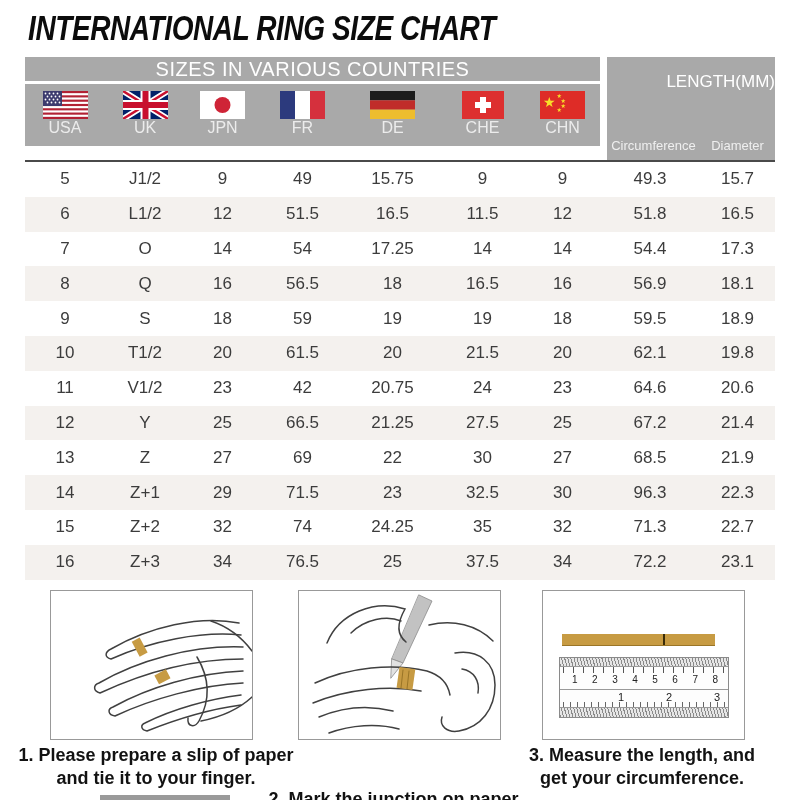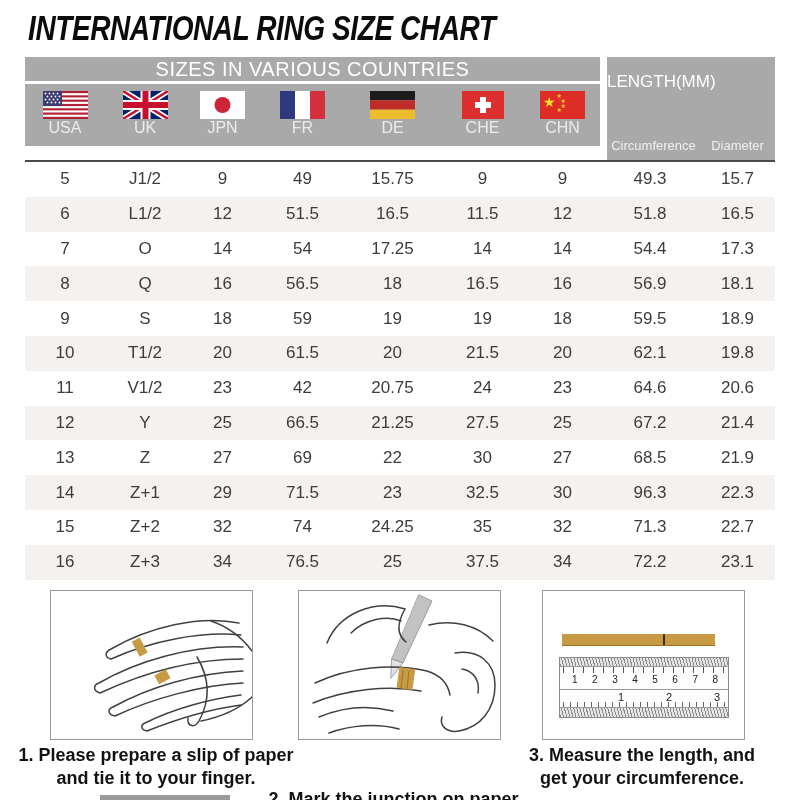--- a/index.html
+++ b/index.html
@@ -14,21 +14,21 @@
   .table-wrap{position:absolute;left:25px;top:57px;width:750px;height:523px;}
   .hdr-left{position:absolute;left:0;top:0;width:575px;}
   .hdr-bar{height:24px;background:#a9a9a9;color:#ffffff;display:flex;align-items:center;justify-content:center;
            font-size:20px;letter-spacing:.5px;}
   .flags-row{margin-top:3px;height:62px;background:#a9a9a9;display:grid;
              grid-template-columns:80px 80px 75px 85px 95px 85px 75px;}
   .flag-cell{display:flex;flex-direction:column;align-items:center;padding-top:7px;}
   .flag-cell svg{display:block;}
   .flag-label{font-size:16px;color:#ececec;}
   .hdr-right{position:absolute;left:582px;top:0;width:168px;height:103px;background:#a9a9a9;}
-  .len-title{margin-top:15px;text-align:left;color:#ffffff;font-size:17px;}
+  .len-title{margin-top:15px;text-align:right;color:#ffffff;font-size:17px;}
   .len-labels{position:absolute;bottom:7px;left:0;display:grid;grid-template-columns:93px 75px;width:193px;}
   .len-labels span{text-align:center;font-size:13px;color:#efefef;}
   .hdr-rule{position:absolute;left:0;top:103px;width:750px;height:2px;background:#4a4a4a;}
 
   .tbody{position:absolute;left:0;top:105px;width:750px;}
   .trow{display:grid;grid-template-columns:80px 80px 75px 85px 95px 85px 75px 100px 75px;height:34.8px;}
   .trow.alt{background:#f4f1ee;}
   .tcell{display:flex;align-items:center;justify-content:center;font-size:17px;color:#3c3c3c;}
 
   

